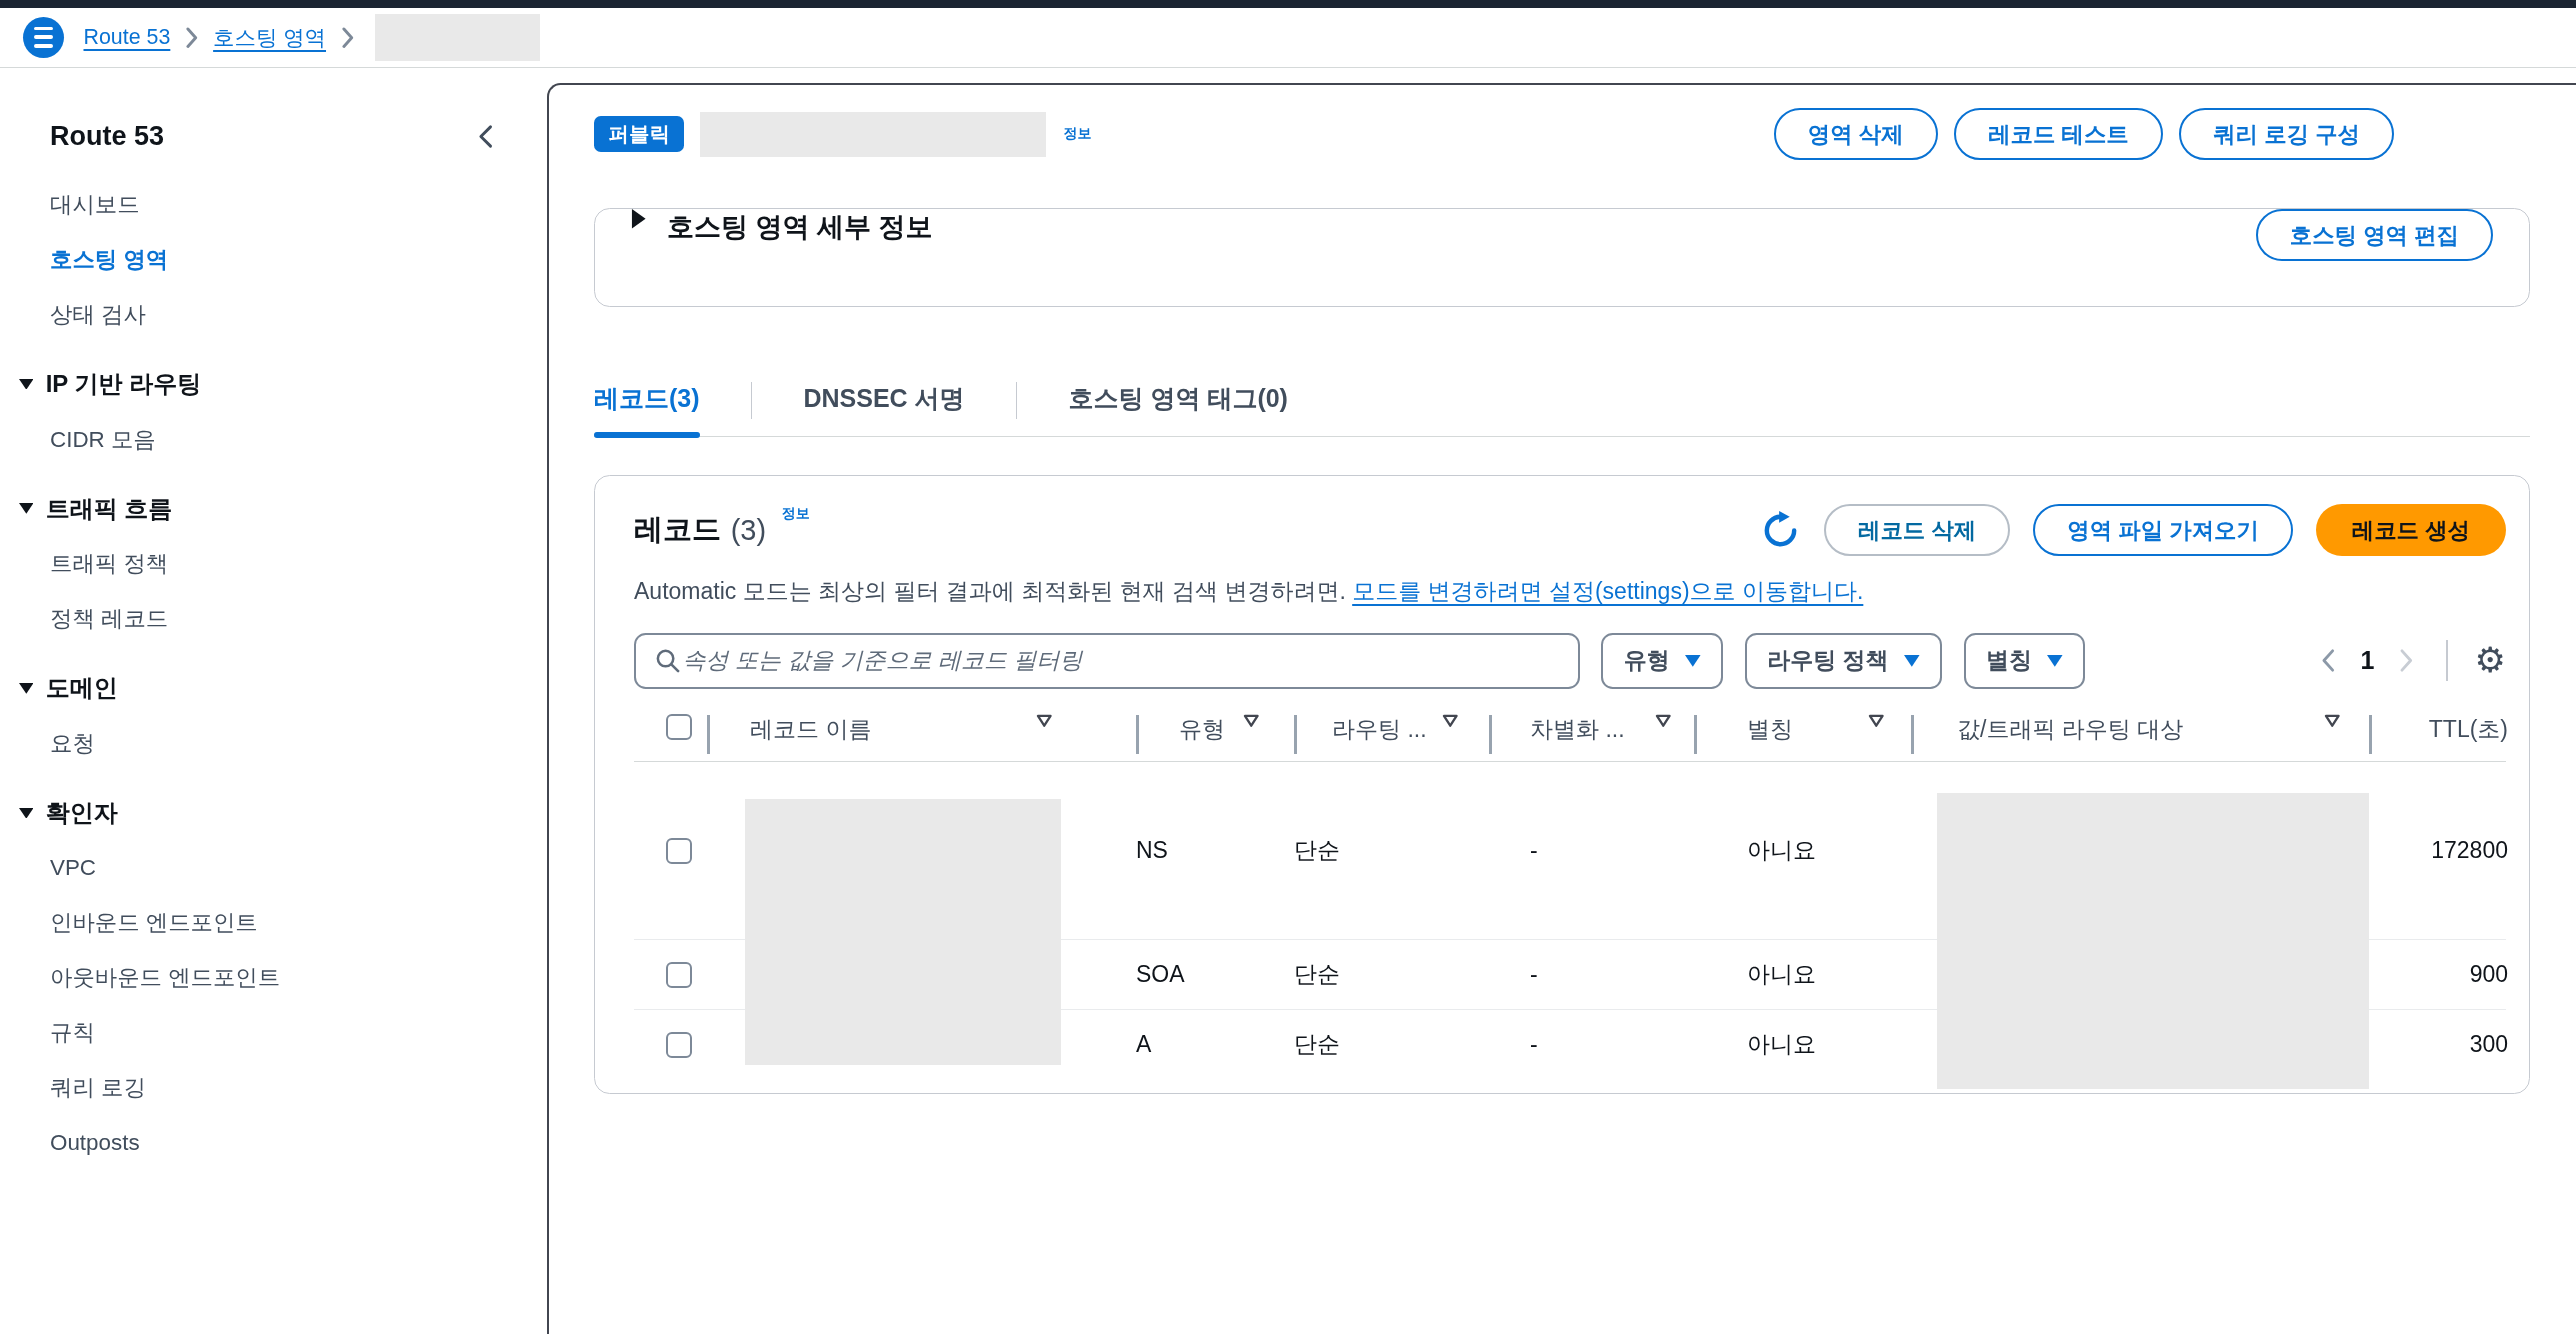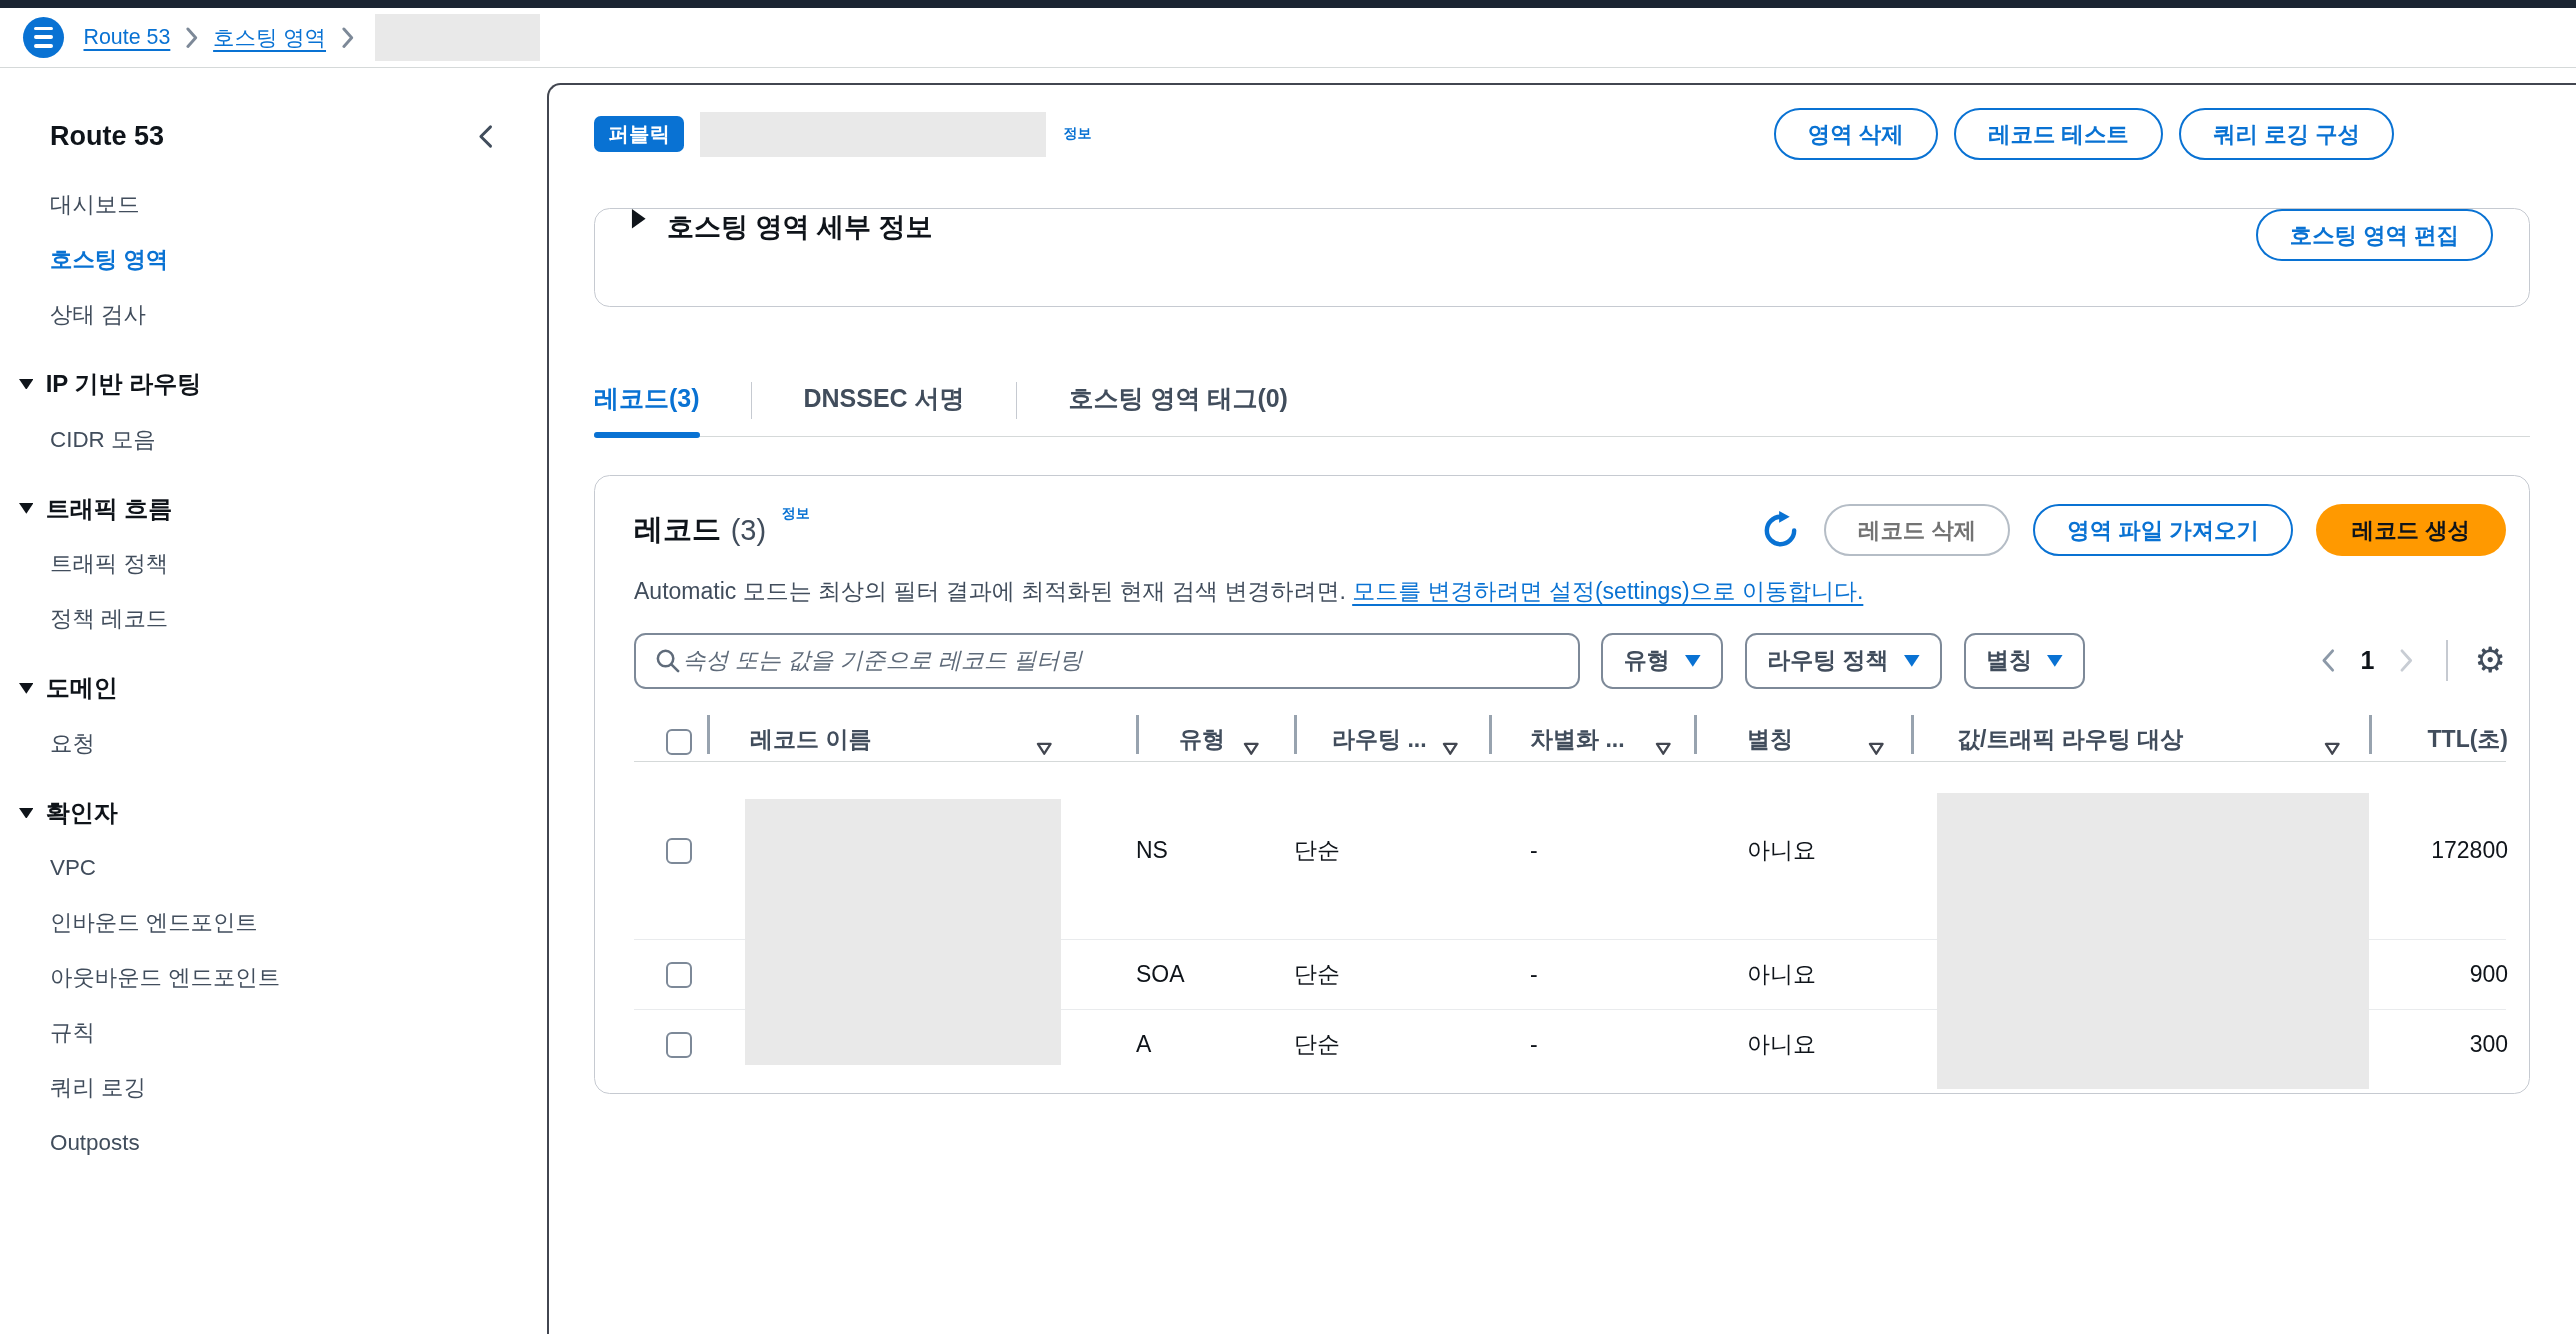--- a/index.html
+++ b/index.html
@@ -45,21 +45,21 @@
   
   .zone-header { margin-top:23px; height:52px; display:flex; align-items:center; }
   .zone-badge { height:36px; padding:0 14.6px; background:#0972d3; color:#fff; font-size:20.4px;
                 font-weight:700; border-radius:6.8px; display:flex; align-items:center; flex:none; }
   .zone-redact { width:346px; height:45px; background:#e9e9e9; margin-left:15.6px; }
   .info-link { color:#0972d3; font-weight:700; font-size:14px; margin-left:17.5px; cursor:pointer; }
   .zone-actions { margin-left:auto; margin-right:136px; display:flex; gap:16.5px; }
   .btn { height:52px; border-radius:26px; background:#fff; border:2.9px solid #0972d3; color:#0972d3;
          font-family:"Liberation Sans",sans-serif; font-size:22.4px; font-weight:700; padding:0 32px;
          display:flex; align-items:center; cursor:pointer; white-space:nowrap; }
-  .btn.disabled { border-color:#b5bdc6; color:#737373; cursor:default; }
+  .btn.disabled { border-color:#b5bdc6; color:#0369a1; cursor:default; }
   .btn.primary { background:#ff9900; border:none; color:#0f141a; padding:0 36px; }
 
   
   .details-card { margin-top:48px; height:99px; border:1.9px solid #c6cad1; border-radius:15.6px;
                   display:flex; align-items:flex-start; padding:0 36px 0 35px; }
   .details-title { font-size:27px; font-weight:700; margin-left:21.4px; }
   .details-card .btn { margin-left:auto; }
 
   
   .tabs { margin-top:75px; display:flex; align-items:flex-end; border-bottom:1.9px solid #d5d9d9; }
@@ -95,22 +95,22 @@
               font-weight:700; color:#414d5c; cursor:pointer; white-space:nowrap; }
   .pager { margin-left:auto; display:flex; align-items:center; gap:25px; }
   .page-num { font-size:25px; font-weight:700; color:#0f141a; }
   .pager-sep { width:1.9px; height:41px; background:#c6cad1; margin:0 1.9px 0 5.8px; }
   .gear { font-family:"DejaVu Sans", sans-serif; font-size:35px; color:#414d5c; cursor:pointer; line-height:1; }
 
   
   .t-grid { display:grid; grid-template-columns:73px 429px 158px 195px 205px 217px 458px 139px;
             align-items:center; }
   .t-head { margin-top:19.5px; height:54px; border-bottom:1.9px solid #d5d9d9; }
-  .hc { position:relative; height:41px; display:flex; align-items:flex-end; font-size:23px;
-        font-weight:700; color:#414d5c; }
+  .hc { position:relative; height:41px; display:flex; align-items:flex-start; font-size:23px;
+        font-weight:400; color:#414d5c; }
   .hc.divl::before { content:""; position:absolute; left:0; top:1px; bottom:1px; width:2.9px; background:#98a3af; }
   .sort { margin-left:auto; display:flex; align-items:center; cursor:pointer; }
   .cb { width:26px; height:26px; border:2.9px solid #7d8998; border-radius:5.8px; background:#fff; cursor:pointer; }
   .hc-check { justify-content:flex-start; padding-left:32px; }
   .pl-name { padding-left:43px; } .pr-name { margin-right:84px; }
   .pl-type { padding-left:43px; } .pr-type { margin-right:35px; }
   .pl-rout { padding-left:38px; } .pr-rout { margin-right:31px; }
   .pl-diff { padding-left:41px; } .pr-diff { margin-right:23px; }
   .pl-alias{ padding-left:53px; } .pr-alias{ margin-right:27px; }
   .pl-val  { padding-left:46px; } .pr-val  { margin-right:29px; }

